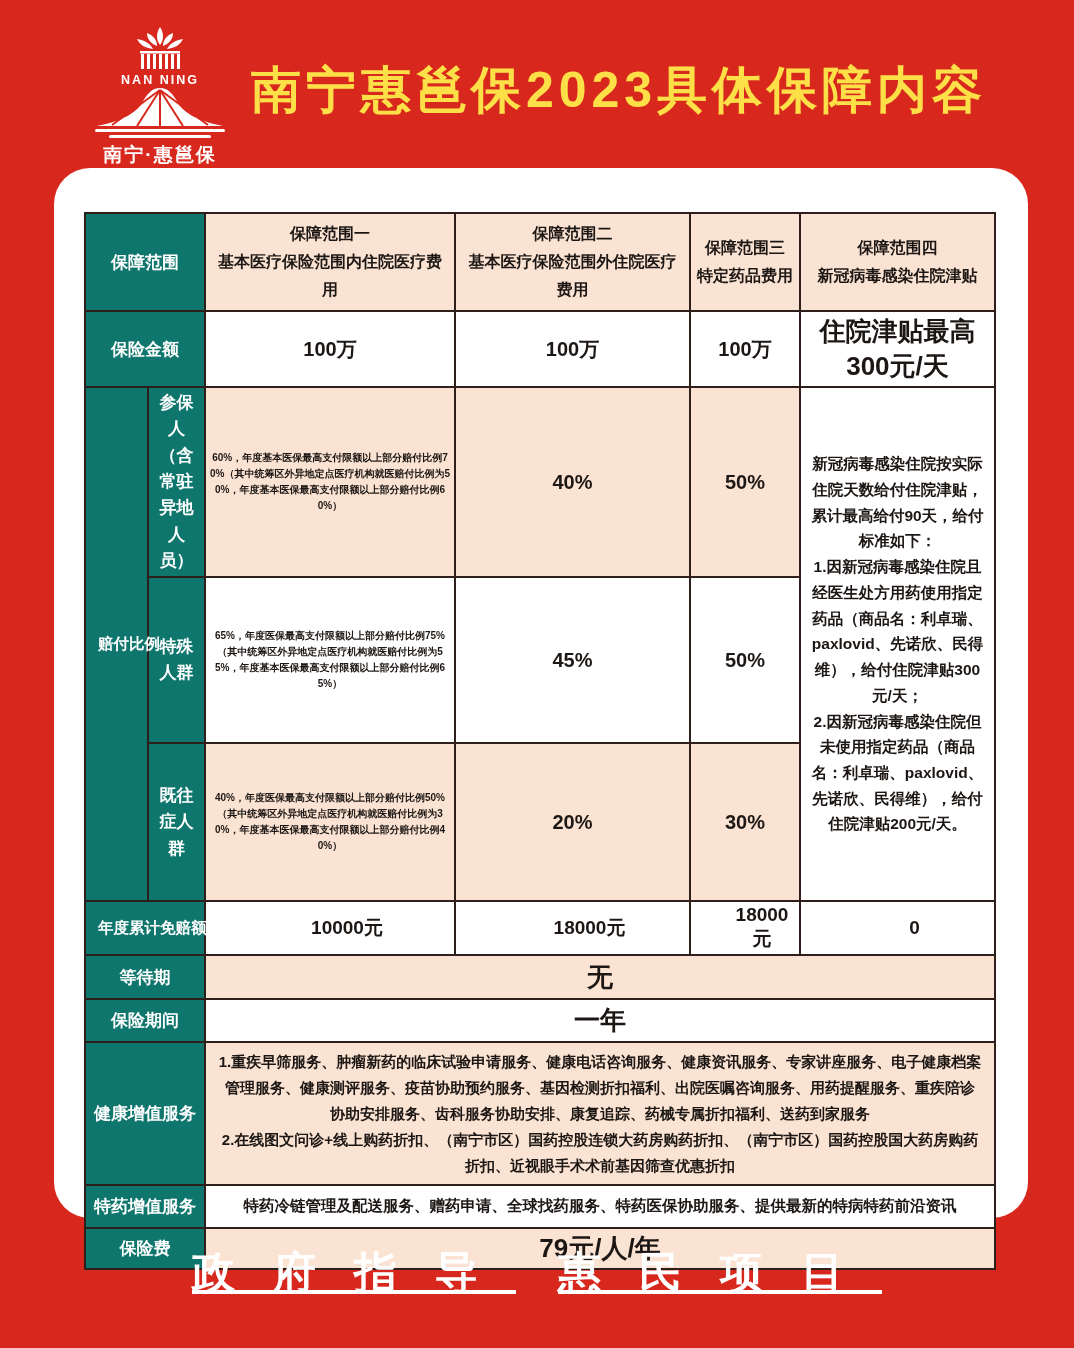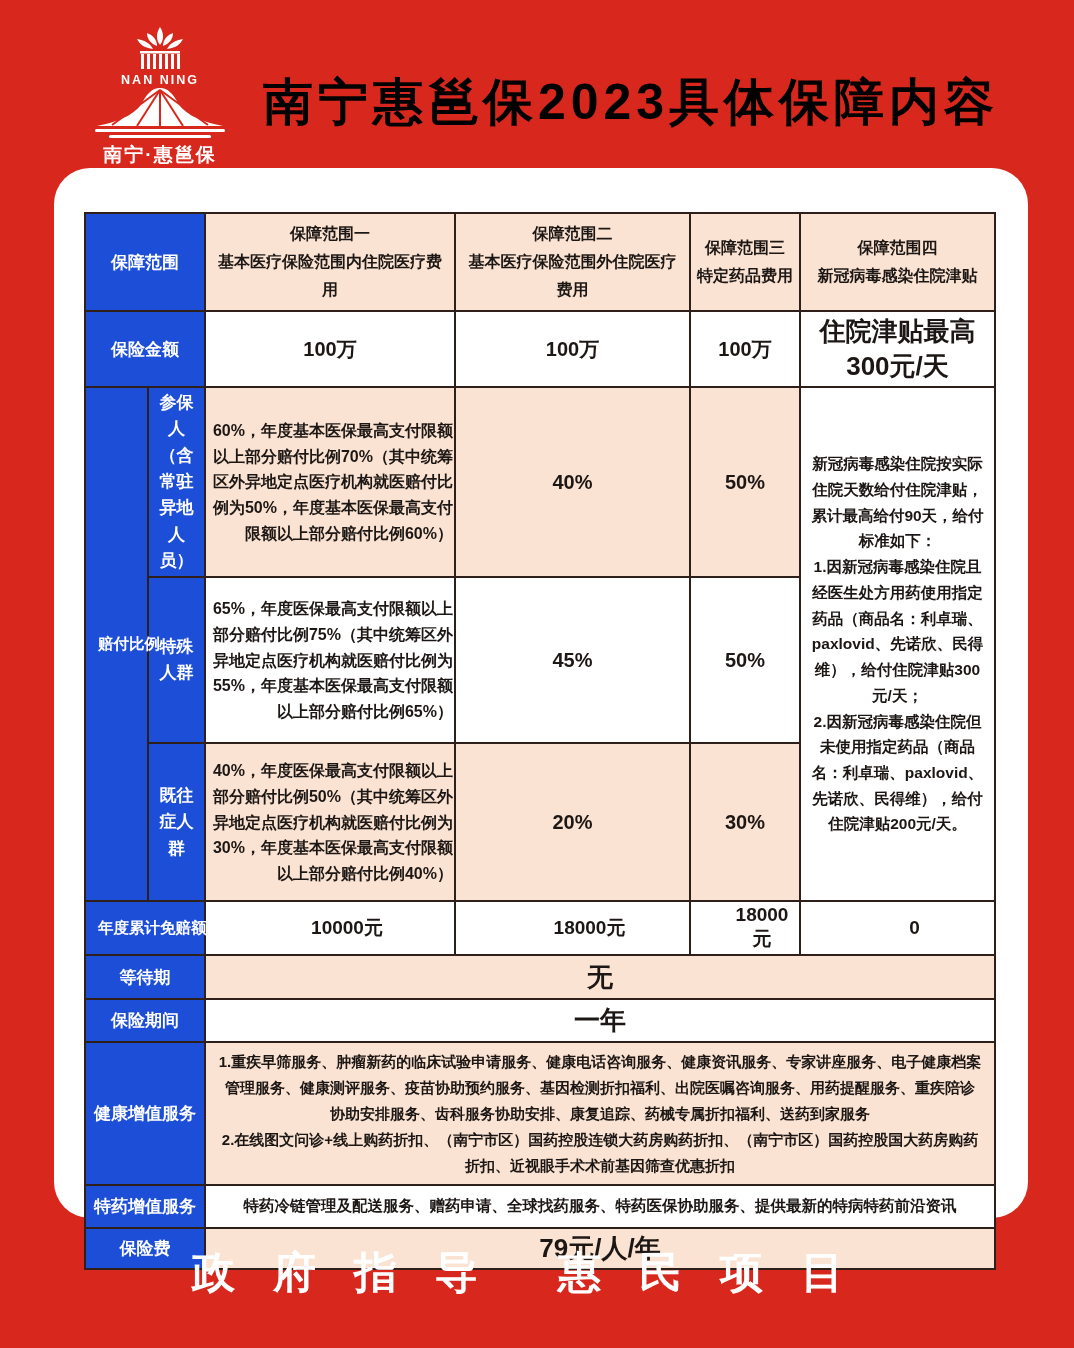--- a/index.html
+++ b/index.html
@@ -2,49 +2,49 @@
 <html><head>
 <meta charset="utf-8">
 <style>
   html,body{margin:0;padding:0;}
   body{font-family:"Liberation Sans","DejaVu Sans",sans-serif;}
   .page{position:relative;width:1074px;height:1348px;background:#d8281d;overflow:hidden;}
 
   
   .logo-block{position:absolute;left:84px;top:26px;width:152px;height:140px;text-align:center;color:#fff;}
   .logo-caption{font-size:19px;font-weight:bold;letter-spacing:2px;margin-top:-2px;}
-  .page-title{position:absolute;left:210px;top:0;width:810px;height:172px;margin:16px;
+  .page-title{position:absolute;left:210px;top:0;width:810px;height:172px;margin:4px;
       display:flex;align-items:center;justify-content:center;
-      color:#000000;font-size:50px;font-weight:900;letter-spacing:5px;white-space:nowrap;}
+      color:#fde047;font-size:50px;font-weight:900;letter-spacing:5px;white-space:nowrap;}
 
   
   .card{position:absolute;left:54px;top:168px;width:974px;height:1050px;background:#fff;border-radius:36px;}
   table{position:absolute;left:30px;top:44px;border-collapse:collapse;table-layout:fixed;width:910px;}
   td{border:2px solid #2e1f1b;vertical-align:middle;text-align:center;color:#1c1714;font-weight:bold;padding:2px 6px;box-sizing:border-box;}
-  td.red{background:#1d4ed8;color:#fff;font-size:17px;}
+  td.red{background:#0f766e;color:#fff;font-size:17px;}
   td.peach{background:#fbe3d3;}
   td.white{background:#ffffff;}
   .nowrap{white-space:nowrap;font-size:15.5px !important;padding:2px 12px;}
   .hdr div{font-size:16px;line-height:1.75;}
   .val{font-size:20px;}
   .num{font-size:19px;padding-left:40px;}
   .pct{font-size:20px;}
   .sub{font-size:16px;line-height:1.55;word-break:break-all;padding:2px 5px;}
-  .longtext{font-size:16px;line-height:1.6;word-break:break-all;padding:6px 1px;text-align:right;}
+  .longtext{font-size:10px;line-height:1.6;word-break:break-all;padding:6px 1px;}
   .covid{font-size:15.5px;line-height:1.66;word-break:break-all;padding:6px 9px;white-space:pre-line;}
   .wide{font-size:15px;line-height:1.72;word-break:break-all;padding:6px 12px;white-space:pre-line;}
   .mid{font-size:26px;}
   tr.rh1{height:98px;} tr.rh2{height:36px;margin-left:12px;} tr.rh3{height:153px;} tr.rh4{height:166px;}
   tr.rh5{height:158px;} tr.rh6{height:36px;} tr.rh7{height:44px;} tr.rh8{height:43px;}
   tr.rh9{height:137px;} tr.rh10{height:43px;} tr.rh11{height:26px;}
 
   
   .slogan{position:absolute;left:0;top:1244px;width:100%;display:flex;justify-content:center;align-items:center;
       color:#fff;font-size:43px;font-weight:900;}
-  .slogan span{letter-spacing:38px;}
+  .slogan span{letter-spacing:38px;text-decoration:underline;}
   .slogan .gap{width:42px;letter-spacing:0;}
 </style>
 </head>
 <body>
 
 <div class="page">
 
   <div class="logo-block">
     <svg viewBox="0 0 150 114" width="152" height="114" aria-hidden="true">
       <g fill="#ffffff">

